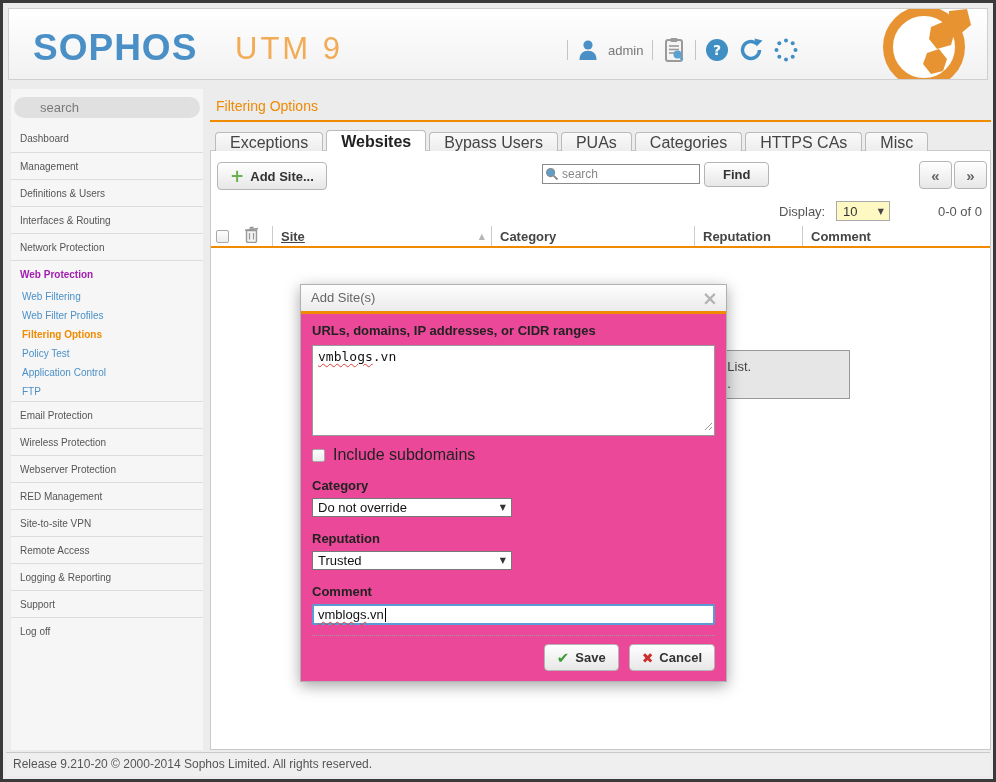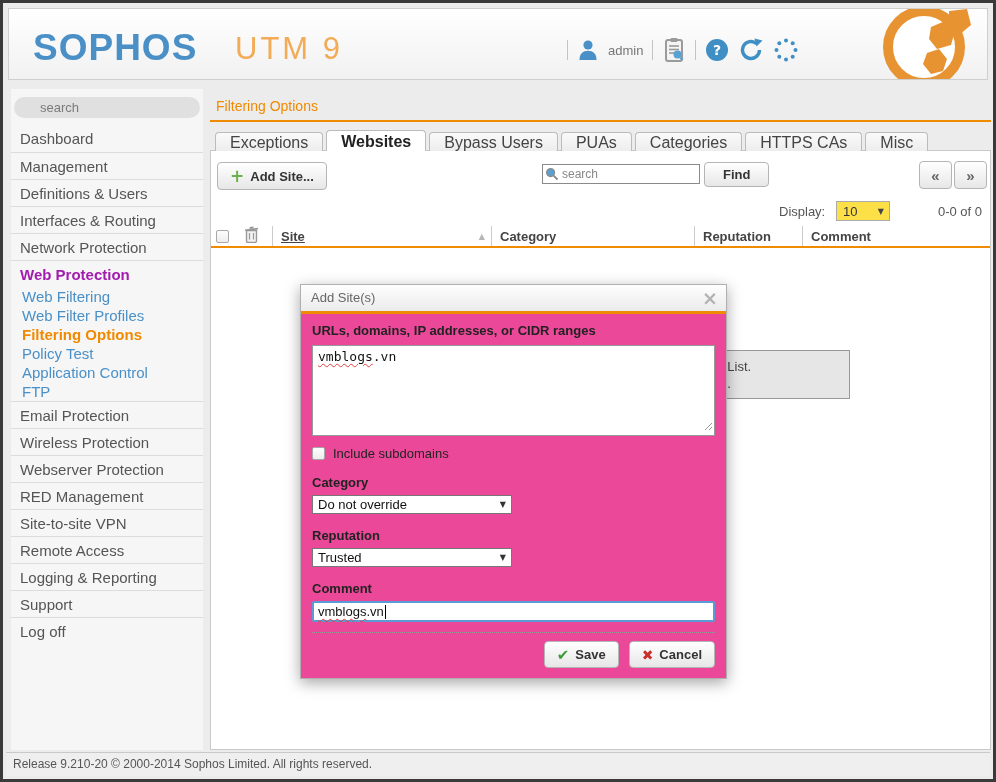--- a/index.html
+++ b/index.html
@@ -48,21 +48,21 @@
   .side-search {
     position: absolute; left: 3px; top: 8px; width: 186px; height: 21px;
     background: #e0e0e0; border: none; border-radius: 11px;
     padding-left: 26px; font-size: 13px; color: #555;
     font-family: "Liberation Sans", sans-serif; outline: none;
   }
   .side-search::placeholder { color: #7a7a7a; }
   .side-search-icon { position: absolute; left: 8px; top: 11px; }
   .nav { position: absolute; left: 0; top: 36px; right: 0; }
   .nav-item {
-    cursor: pointer; font-size: 15px; color: #555;
+    cursor: pointer; font-size: 10px; color: #555;
     padding-left: 9px; display: flex; align-items: center;
   }
   .nav-item.main { height: 27px; border-top: 1px solid #dcdcdc; }
   .nav-item.main:first-child { border-top: none; }
   .nav-item.main-active { height: 27px; border-top: 1px solid #dcdcdc; font-weight: bold; color: #a21caf; }
   .nav-item.sub { height: 19px; padding-left: 11px; color: #4a90c7; }
   .nav-item.sub-active { height: 19px; padding-left: 11px; color: #f08a00; font-weight: bold; }
   
   .content { position: absolute; left: 207px; top: 86px; width: 781px; height: 661px; }
   .page-title { position: absolute; left: 6px; top: 9px; font-size: 14px; color: #f08a00; }
@@ -97,21 +97,21 @@
   .find-search::placeholder { color: #888; }
   .find-search-icon { position: absolute; left: 334px; top: 16px; z-index: 2; }
   .find-btn { position: absolute; left: 493px; top: 11px; height: 25px; padding: 0 18px; font-weight: bold; }
   .pager-btn { position: absolute; top: 10px; width: 33px; height: 28px; justify-content: center; font-size: 15px; color: #666; font-weight: bold; }
   .pager-prev { left: 708px; }
   .pager-next { left: 743px; }
   .display-row { position: absolute; left: 0; right: 8px; top: 50px; height: 20px; font-size: 13px; color: #555; }
   .display-label { position: absolute; left: 568px; top: 3px; }
   .display-select {
     position: absolute; left: 625px; top: 0; width: 54px; height: 20px;
-    border: 1px solid #aaa; background: #fde047; display: flex; align-items: center;
+    border: 1px solid #aaa; background: #fef9c3; display: flex; align-items: center;
     padding-left: 6px; cursor: pointer; color: #333;
   }
   .display-select .arr { position: absolute; right: 5px; font-size: 8px; color: #444; font-family: "DejaVu Sans", sans-serif; }
   .range-label { position: absolute; right: 0; top: 3px; }
   .thead { position: absolute; left: 0; right: 0; top: 75px; height: 22px; border-bottom: 2px solid #f08a00; display: flex; }
   .th {
     font-size: 13px; font-weight: bold; color: #444;
     border-left: 1px solid #ccc; display: flex; align-items: center;
     padding-left: 8px; position: relative; height: 100%;
   }
@@ -149,21 +149,21 @@
   .dlg-body { padding: 9px 11px 10px 11px; }
   .dlg-label { font-size: 13px; font-weight: bold; color: #222; }
   .fake-textarea {
     margin-top: 7px; height: 91px; border: 1px solid #999;
     font-family: "DejaVu Sans Mono", monospace; font-size: 13px; color: #111;
     padding: 3px 5px; position: relative; cursor: text; background: #fff;
   }
   .resize-grip { position: absolute; right: 1px; bottom: 1px; }
   .sq { text-decoration: underline wavy #e03c3c 1px; text-underline-offset: 2px; }
   .cb-row { margin-top: 10px; display: flex; align-items: center; gap: 8px; }
-  .cb-label { font-size: 13px; color: #222; }
+  .cb-label { font-size: 16px; color: #222; }
   .field-label { margin-top: 14px; }
   .fake-select {
     margin-top: 5px; width: 200px; height: 19px; border: 1px solid #777;
     background: #fff; position: relative; display: flex; align-items: center;
     padding-left: 5px; font-size: 13px; color: #111; cursor: pointer;
   }
   .fake-select .arr { position: absolute; right: 5px; font-size: 8px; color: #333; font-family: "DejaVu Sans", sans-serif; }
   .comment-input {
     margin-top: 5px; height: 21px; border: 2px solid #5b9bd5; border-radius: 2px;
     font-size: 13px; color: #111; display: flex; align-items: center;

